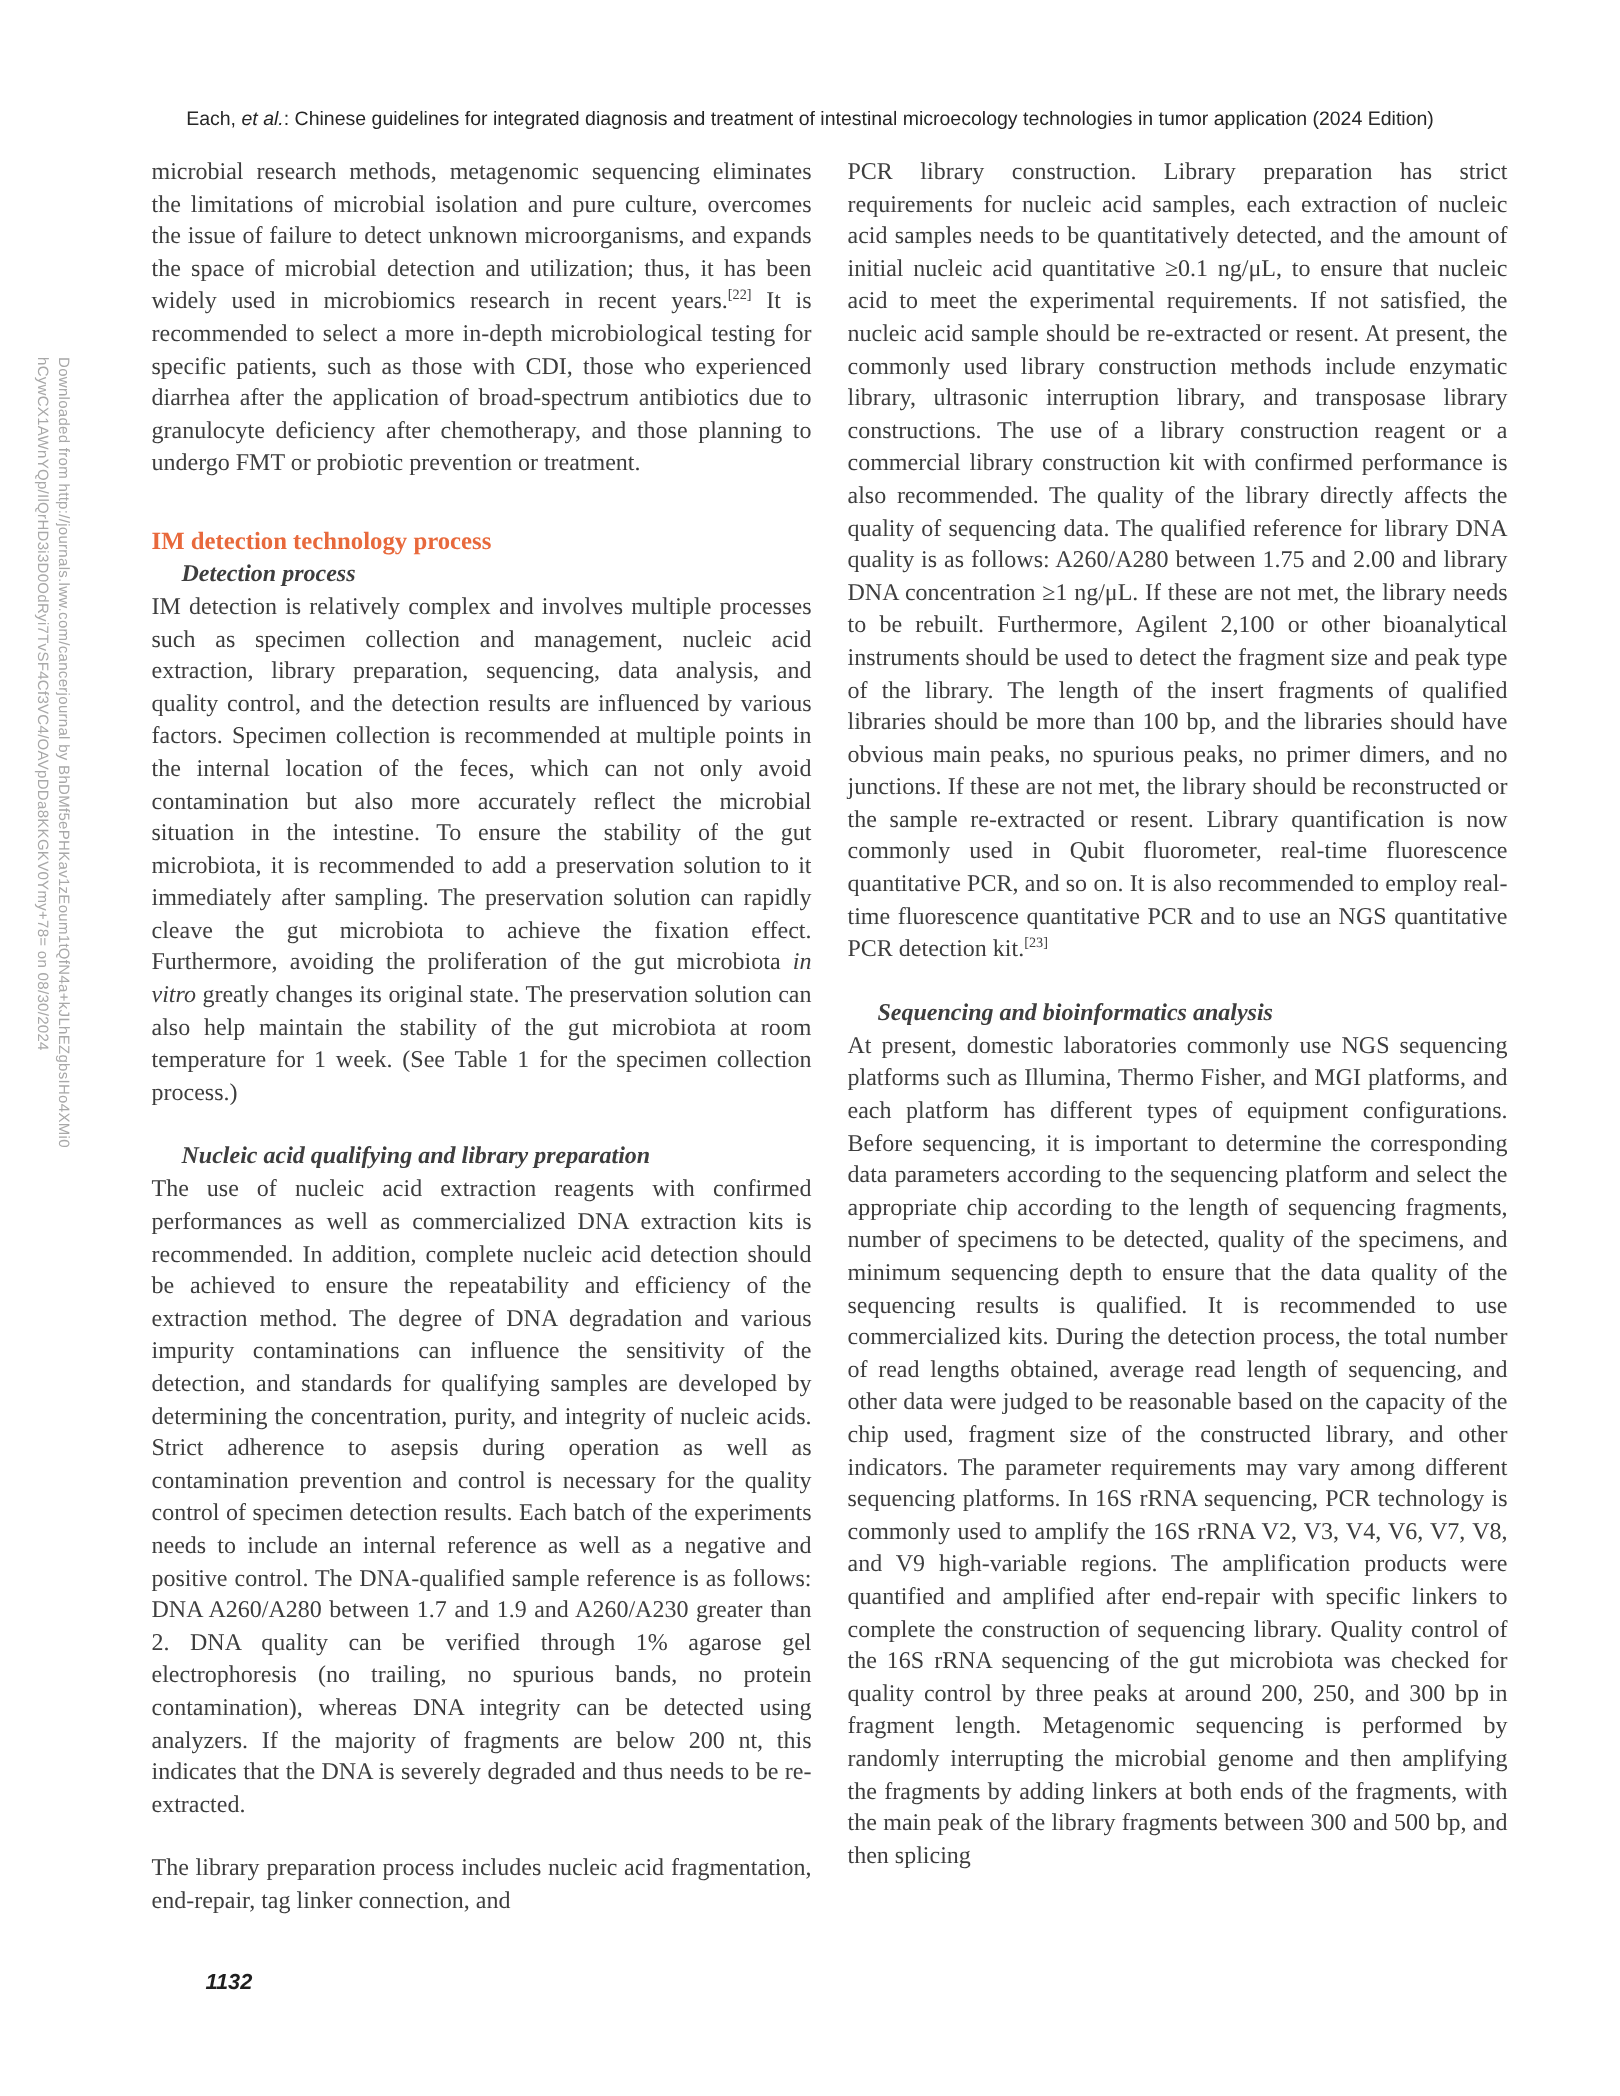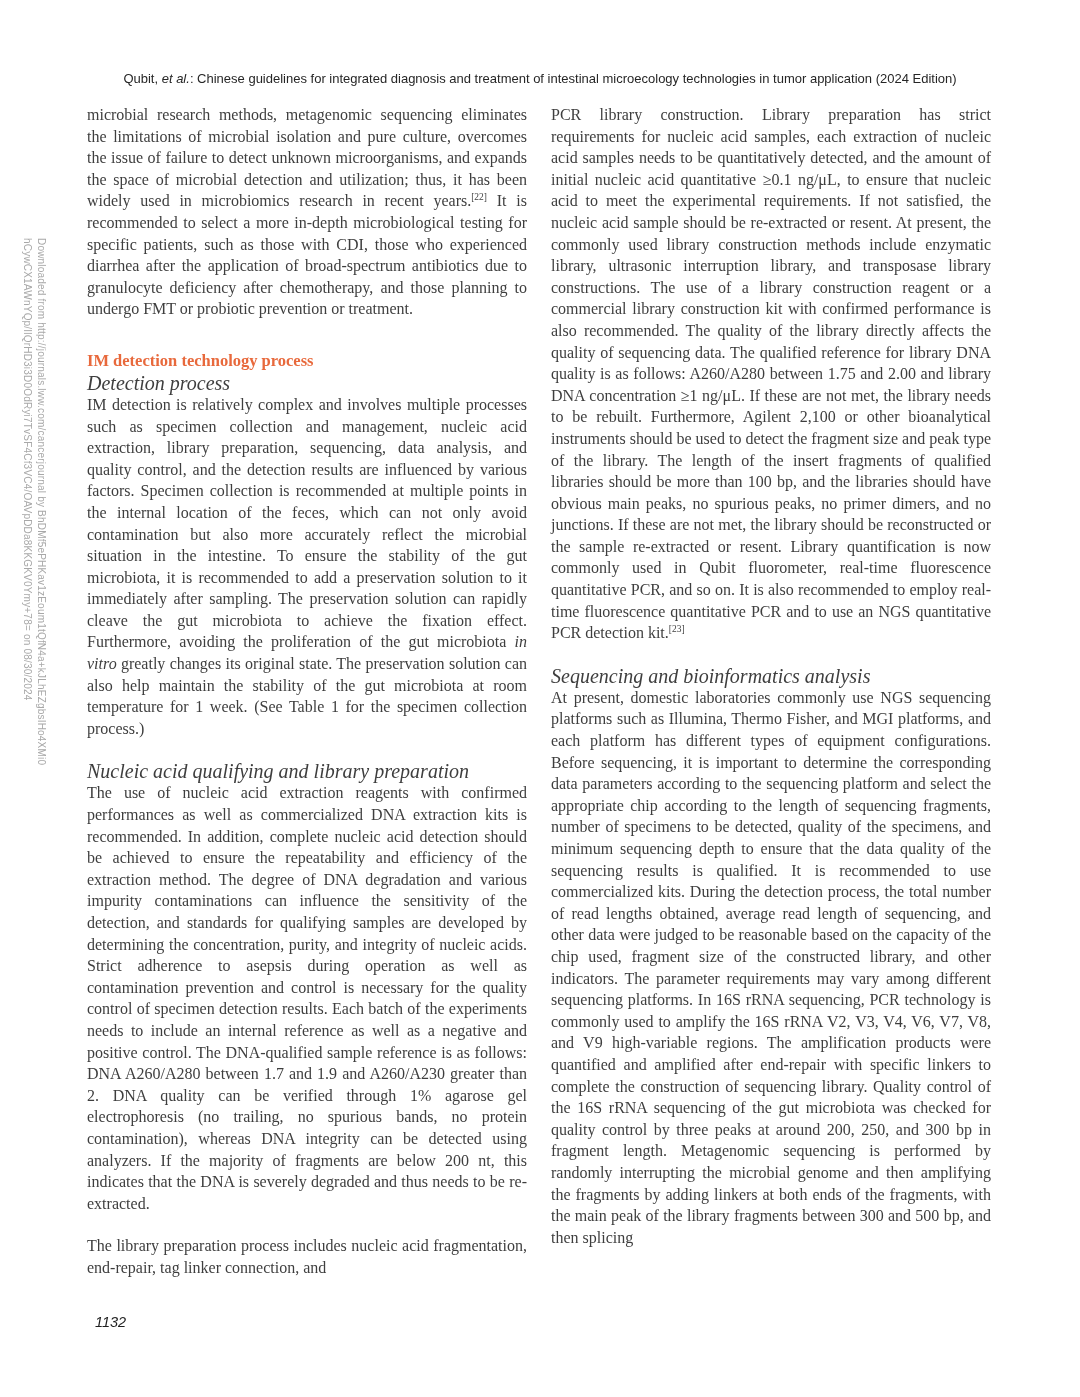--- a/index.html
+++ b/index.html
@@ -35,21 +35,21 @@
     top:71px;left:50px;right:50px;
     text-align:center;
     font-family:"Liberation Sans", sans-serif;
     font-size:13px;
     color:#262626;
   }
   .running-header i{font-style:italic;}
   
   .columns{
     position:absolute;
-    left:87px;top:104px;
+    left:101px;top:104px;
     width:904px;
     display:flex;
     gap:24px;
     justify-content:center;
   }
   .col{
     width:440px;
     font-size:16px;
     line-height:21.6px;
     color:var(--ink);
@@ -61,63 +61,65 @@
   .spaced{margin-top:21px;}
   .section-heading{
     font-size:16.5px;
     font-weight:bold;
     color:var(--accent);
     margin-top:30px;
     line-height:22px;
   }
   .sub-heading{
     font-style:italic;
-    font-weight:normal;
-    font-size:20px;
+    font-weight:bold;
+    font-size:16px;
     line-height:22px;
+    margin-left:20px;
   }
   .col sup{
     font-size:9.5px;
     line-height:0;
     vertical-align:6px;
   }
   .col i{font-style:italic;}
   
   .footer{
     position:absolute;
     left:95px;right:85px;top:1314px;
     display:flex;
     justify-content:space-between;
     align-items:baseline;
     color:#1f1f1f;
   }
   .page-num{
     font-family:"Liberation Sans", sans-serif;
-    font-weight:normal;
+    font-weight:bold;
     font-style:italic;
     font-size:14.5px;
+    margin-left:42px;
   }
   .journal-line{
     font-family:"Liberation Serif", serif;
     font-size:14px;
     letter-spacing:-0.2px;
   }
   .journal-line i{font-style:italic;}
 </style>
 </head>
 <body>
 
 <div class="page">
 
   <div class="watermark">
     <div class="wm-line">Downloaded from http://journals.lww.com/cancerjournal by BhDMf5ePHKav1zEoum1tQfN4a+kJLhEZgbsIHo4XMi0</div>
     <div class="wm-line">hCywCX1AWnYQp/IlQrHD3i3D0OdRyi7TvSF4Cf3VC4/OAVpDDa8KKGKV0Ymy+78= on 08/30/2024</div>
   </div>
 
-  <div class="running-header"><span>Qubit, </span><i>et al.</i><span>: Chinese guidelines for integrated diagnosis and treatment of intestinal microecology technologies in tumor application (2024 Edition)</span></div>
+  <div class="running-header"><span>Each, </span><i>et al.</i><span>: Chinese guidelines for integrated diagnosis and treatment of intestinal microecology technologies in tumor application (2024 Edition)</span></div>
 
   <div class="columns">
 
     <div class="col">
       <p class="body-para"><span>microbial research methods, metagenomic sequencing eliminates the limitations of microbial isolation and pure culture, overcomes the issue of failure to detect unknown microorganisms, and expands the space of microbial detection and utilization; thus, it has been widely used in microbiomics research in recent years.</span><sup>[22]</sup><span> It is recommended to select a more in-depth microbiological testing for specific patients, such as those with CDI, those who experienced diarrhea after the application of broad-spectrum antibiotics due to granulocyte deficiency after chemotherapy, and those planning to undergo FMT or probiotic prevention or treatment.</span></p>
       <h2 class="section-heading">IM detection technology process</h2>
       <h3 class="sub-heading">Detection process</h3>
       <p class="body-para"><span>IM detection is relatively complex and involves multiple processes such as specimen collection and management, nucleic acid extraction, library preparation, sequencing, data analysis, and quality control, and the detection results are influenced by various factors. Specimen collection is recommended at multiple points in the internal location of the feces, which can not only avoid contamination but also more accurately reflect the microbial situation in the intestine. To ensure the stability of the gut microbiota, it is recommended to add a preservation solution to it immediately after sampling. The preservation solution can rapidly cleave the gut microbiota to achieve the fixation effect. Furthermore, avoiding the proliferation of the gut microbiota </span><i>in vitro</i><span> greatly changes its original state. The preservation solution can also help maintain the stability of the gut microbiota at room temperature for 1 week. (See Table 1 for the specimen collection process.)</span></p>
       <h3 class="sub-heading spaced">Nucleic acid qualifying and library preparation</h3>
       <p class="body-para"><span>The use of nucleic acid extraction reagents with confirmed performances as well as commercialized DNA extraction kits is recommended. In addition, complete nucleic acid detection should be achieved to ensure the repeatability and efficiency of the extraction method. The degree of DNA degradation and various impurity contaminations can influence the sensitivity of the detection, and standards for qualifying samples are developed by determining the concentration, purity, and integrity of nucleic acids. Strict adherence to asepsis during operation as well as contamination prevention and control is necessary for the quality control of specimen detection results. Each batch of the experiments needs to include an internal reference as well as a negative and positive control. The DNA-qualified sample reference is as follows: DNA A260/A280 between 1.7 and 1.9 and A260/A230 greater than 2. DNA quality can be verified through 1% agarose gel electrophoresis (no trailing, no spurious bands, no protein contamination), whereas DNA integrity can be detected using analyzers. If the majority of fragments are below 200 nt, this indicates that the DNA is severely degraded and thus needs to be re-extracted.</span></p>

